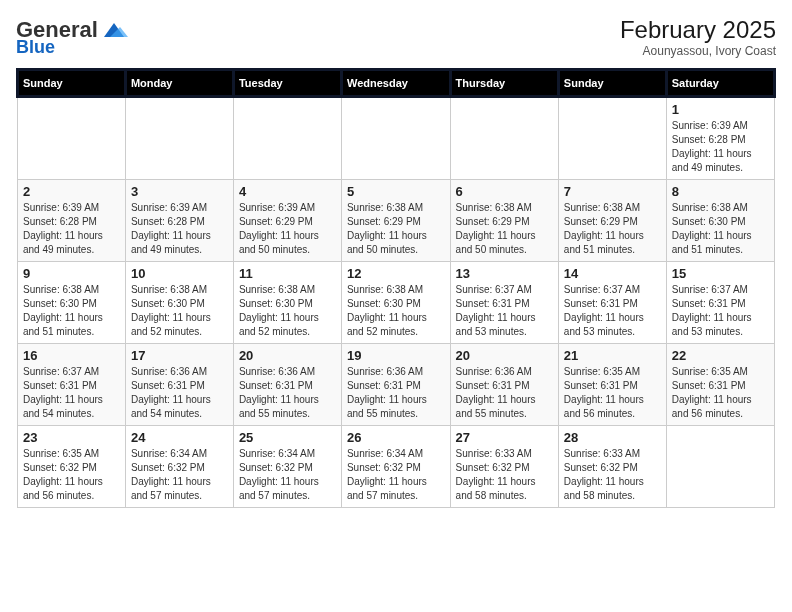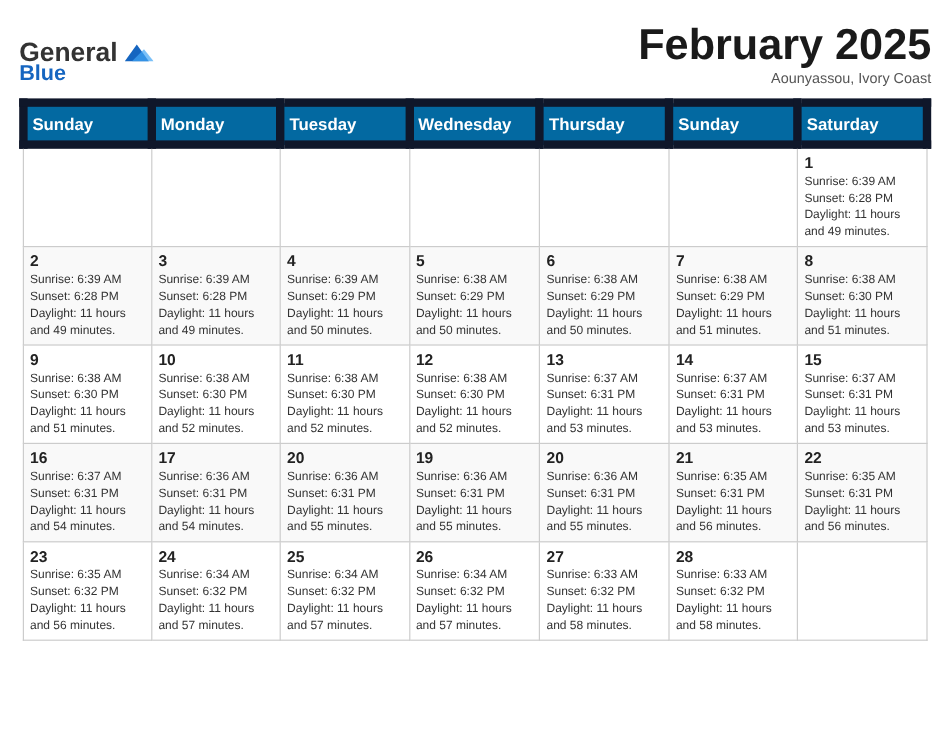--- a/index.html
+++ b/index.html
@@ -6,53 +6,53 @@
     body {
       font-family: Arial, sans-serif;
       background: #fff;
       width: 792px;
       min-height: 612px;
       padding: 16px;
     }
     .header {
       display: flex;
       justify-content: space-between;
-      align-items: flex-end;
+      align-items: center;
       margin-bottom: 10px;
     }
     .logo {
       display: flex;
       flex-direction: column;
       align-items: flex-start;
     }
     .title-section {
       text-align: right;
     }
     .month-title {
-      font-size: 36px;
-      font-weight: bold;
+      font-size: 24px;
+      font-weight: normal;
       color: #1a1a1a;
     }
     .location {
       font-size: 12px;
       color: #555;
     }
     .calendar {
       width: 100%;
       border-collapse: collapse;
       border: 1px solid #ccc;
     }
     .calendar th {
-      background-color: #0369a1;
+      background-color: #000000;
       color: #fff;
-      font-size: 14px;
+      font-size: 11px;
       font-weight: bold;
       padding: 6px 4px;
       text-align: left;
-      border: 7px solid #0f172a;
+      border: 3px solid #0f172a;
     }
     .calendar td {
       vertical-align: top;
       border: 1px solid #ccc;
       padding: 4px 5px;
       width: 110px;
       min-height: 80px;
       background: #fff;
     }
     .calendar tr:nth-child(even) td {

